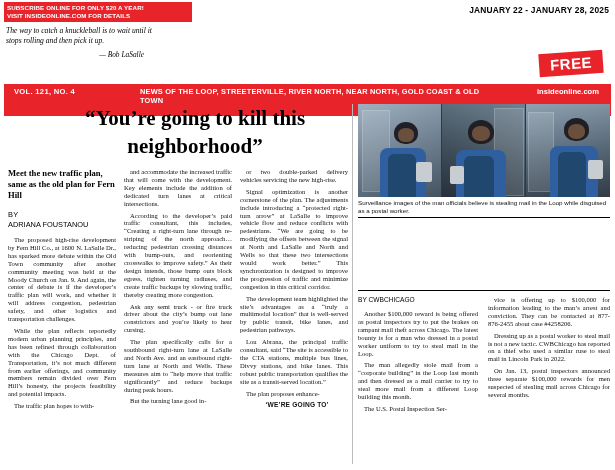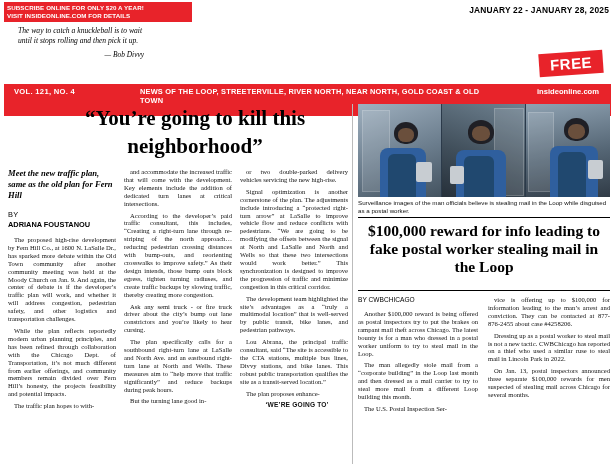--- a/index.html
+++ b/index.html
@@ -54,21 +54,20 @@
   .quote-box {
     position: absolute;
     left: 6px; top: 26px;
     width: 150px;
     font-family: "Liberation Serif", serif;
     font-size: 7.6px;
     line-height: 10px;
   }
   .quote-box .q {
     font-style: italic;
-    margin-left: 12px;
   }
   .quote-box .attr {
     margin-top: 4px;
     text-align: right;
     font-style: italic;
     font-size: 7.4px;
     padding-right: 12px;
   }
 
   
@@ -150,34 +149,33 @@
     line-height: 28px;
   }
 
   
   .deck {
     position: absolute;
     left: 8px; top: 168px;
     width: 108px;
     font-family: "Liberation Serif", serif;
     font-weight: bold;
-    font-style: italic;
     font-size: 8.6px;
     line-height: 11px;
   }
   .byline {
     position: absolute;
     left: 8px; top: 210px;
     width: 108px;
     font-family: "Liberation Sans", sans-serif;
     font-size: 7.4px;
     line-height: 10px;
   }
   .byline .by { letter-spacing: 0.3px; }
-  .byline .name { font-weight: bold; }
+  .byline .name { font-weight: normal; }
 
   .col {
     position: absolute;
     font-family: "Liberation Serif", serif;
     font-size: 6.6px;
     line-height: 7.9px;
     text-align: justify;
     color: #111;
   }
   .col p { margin: 0 0 4px 0; text-indent: 6px; }
@@ -297,21 +295,21 @@
   <div class="topbar">
     <div class="promo">
       <div>SUBSCRIBE ONLINE FOR ONLY $20 A YEAR!</div>
       <div>VISIT INSIDEONLINE.COM FOR DETAILS</div>
     </div>
     <div class="issue-date">JANUARY 22 - JANUARY 28, 2025</div>
   </div>
 
   <div class="quote-box">
     <div class="q">The way to catch a knuckleball is to wait until it stops rolling and then pick it up.</div>
-    <div class="attr">— Bob Divvy</div>
+    <div class="attr">— Bob LaSalle</div>
   </div>
 
   <div class="free-badge">FREE</div>
 
   <div class="folio">
     <div class="vol">VOL. 121, NO. 4</div>
     <div class="mid">NEWS OF THE LOOP, STREETERVILLE, RIVER NORTH, NEAR NORTH, GOLD COAST &amp; OLD TOWN</div>
     <div class="web">insideonline.com</div>
   </div>
 
@@ -373,21 +371,20 @@
       <div class="person-head" style="left:38px; top:14px; width:25px; height:23px;"></div>
       <div class="person-face" style="left:42px; top:20px; width:17px; height:15px;"></div>
       <div class="bag" style="left:62px; top:56px; width:15px; height:19px;"></div>
     </div>
   </div>
 
   <div class="photo-caption">Surveillance images of the man officials believe is stealing mail in the Loop while disguised as a postal worker.</div>
 
   <div class="hr-thin" style="left:358px; top:217px; width:252px;"></div>
 
-  <div class="reward-head">$100,000 reward for info leading to fake postal worker stealing mail in the Loop</div>
 
   <div class="hr-thin" style="left:358px; top:290px; width:252px;"></div>
 
   <div class="reward-byline">BY CWBCHICAGO</div>
 
   <div class="col" id="rcol1">
     <p>Another $100,000 reward is being offered as postal inspectors try to put the brakes on rampant mail theft across Chicago. The latest bounty is for a man who dressed in a postal worker uniform to try to steal mail in the Loop.</p>
     <p>The man allegedly stole mail from a “corporate building” in the Loop last month and then dressed as a mail carrier to try to steal more mail from a different Loop building this month.</p>
     <p>The U.S. Postal Inspection Ser-</p>
   </div>

